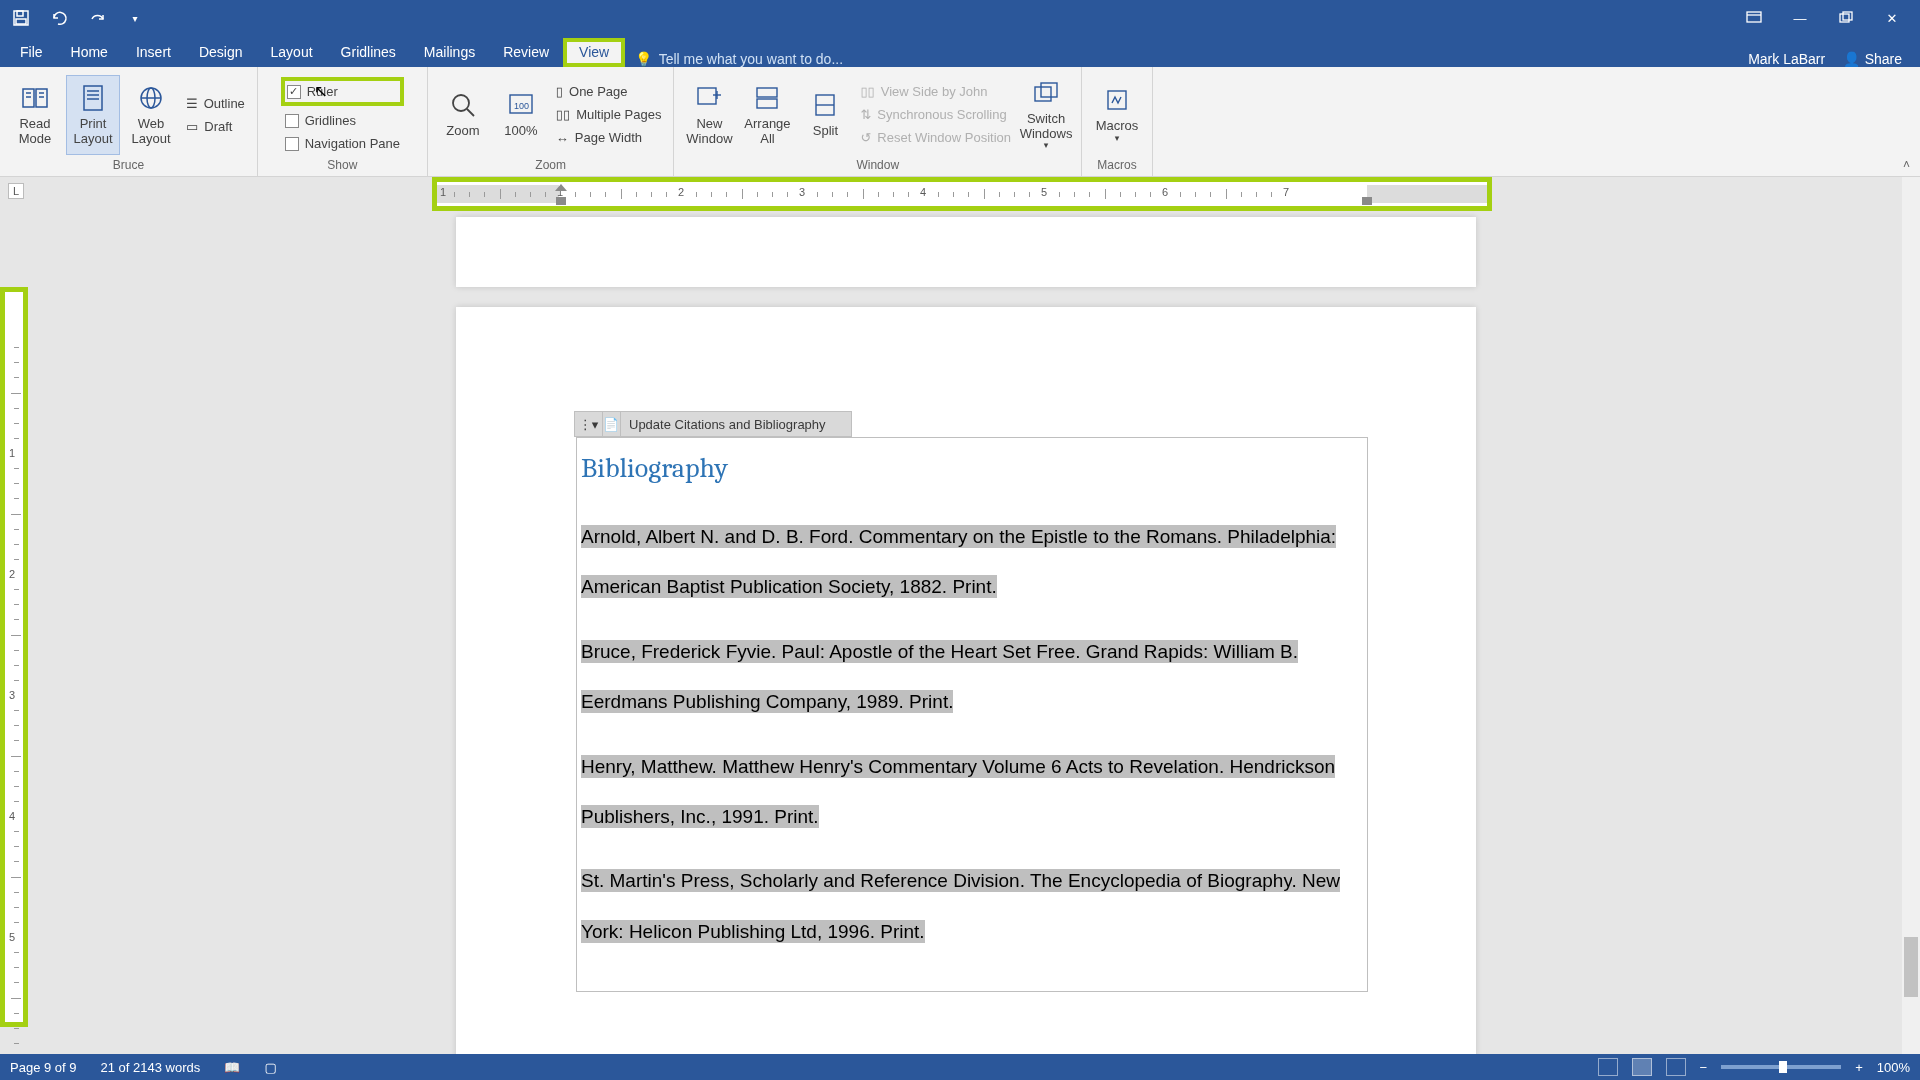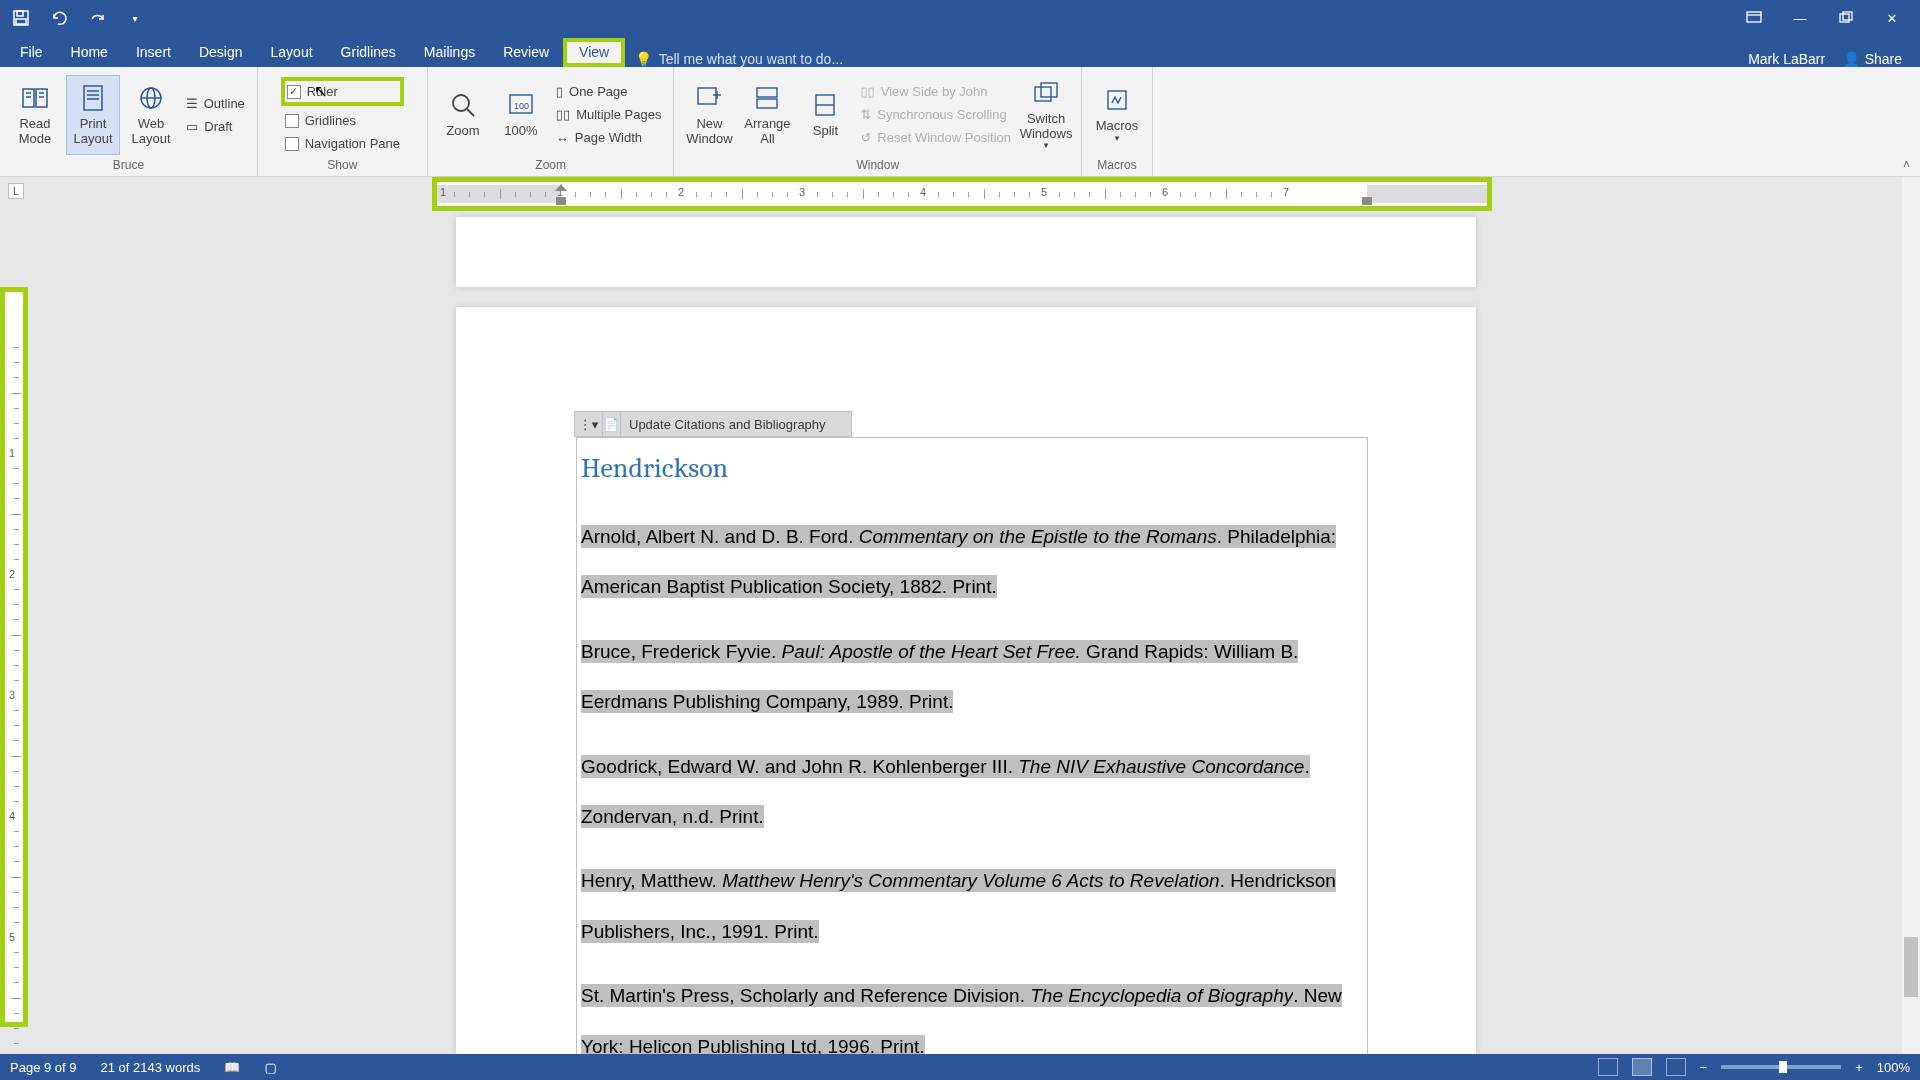--- a/index.html
+++ b/index.html
@@ -62,21 +62,21 @@
 .page { position: absolute; left: 456px; top: 130px; width: 1020px; height: 790px; background: #fff; box-shadow: 0 0 6px rgba(0,0,0,.15); }
 .field-bar { position: absolute; left: 574px; top: 234px; width: 278px; height: 26px; background: #d9d9d9; border: 1px solid #bfbfbf; display: flex; align-items: center; font-size: 13px; color: #3a3a3a; }
 .field-bar .handle { width: 28px; height: 100%; border-right: 1px solid #bfbfbf; display: flex; align-items: center; justify-content: center; }
 .field-bar .miniico { width: 18px; height: 100%; display: flex; align-items: center; justify-content: center; border-right: 1px solid #bfbfbf; color: #2b579a; }
 .field-bar .txt { padding: 0 8px; }
 
 .doc-body { position: absolute; left: 576px; top: 260px; width: 790px; }
 .bib-title { font-family: Cambria, Georgia, serif; font-size: 28px; color: #2e74b5; padding: 10px 0 28px 0; }
 .entry { font-family: Cambria, Georgia, serif; font-size: 19px; color: #000; line-height: 2.6; margin-bottom: 14px; }
 .hl { background: #bfbfbf; display: inline; padding: 1px 0; }
-.ital { font-style: italic; }
+.ital { }
 .cursor-img { position: absolute; left: 200px; top: 67px; font-size: 17px; color: #000; pointer-events: none; z-index: 50; }
 .scrolltrack { position: absolute; right: 0; top: 177px; bottom: 26px; width: 18px; background: #f0f0f0; }
 .scrollthumb { position: absolute; right: 2px; width: 14px; top: 760px; height: 60px; background: #c2c2c2; border-radius: 0; }
 
 
 .statusbar { position: absolute; left: 0; right: 0; bottom: 0; height: 26px; background: #2b579a; display: flex; align-items: center; color: #fff; font-size: 13px; padding: 0 10px; }
 .statusbar .sec { margin-right: 24px; display: flex; align-items: center; gap: 6px; }
 .statusbar .right { margin-left: auto; display: flex; align-items: center; gap: 14px; }
 .zoom-slider { width: 120px; height: 4px; background: #7ea0d0; position: relative; }
 .zoom-slider .thumb { position: absolute; left: 58px; top: -4px; width: 8px; height: 12px; background: #fff; }
@@ -459,25 +459,24 @@
   <div class="page"></div>
 
   <div class="field-bar">
     <span class="handle">⋮▾</span>
     <span class="miniico">📄</span>
     <span class="txt">Update Citations and Bibliography</span>
   </div>
 
   <div class="doc-body" style="position:absolute;">
     <div style="position:relative; border:1px solid #bfbfbf; padding:4px 4px 20px 4px; width:792px;">
-      <div class="bib-title">Hendrickson</div>
+      <div class="bib-title">Bibliography</div>
       <div id="entries">
           <div class="entry"><span class="hl">Arnold, Albert N. and D. B. Ford. </span><span class="hl ital">Commentary on the Epistle to the Romans</span><span class="hl">. Philadelphia: American Baptist Publication Society, 1882. Print.</span></div>
           <div class="entry"><span class="hl">Bruce, Frederick Fyvie. </span><span class="hl ital">Paul: Apostle of the Heart Set Free.</span><span class="hl"> Grand Rapids: William B. Eerdmans Publishing Company, 1989. Print.</span></div>
-          <div class="entry"><span class="hl">Goodrick, Edward W. and John R. Kohlenberger III. </span><span class="hl ital">The NIV Exhaustive Concordance</span><span class="hl">. Zondervan, n.d. Print.</span></div>
           <div class="entry"><span class="hl">Henry, Matthew. </span><span class="hl ital">Matthew Henry's Commentary Volume 6 Acts to Revelation</span><span class="hl">. Hendrickson Publishers, Inc., 1991. Print.</span></div>
           <div class="entry"><span class="hl">St. Martin's Press, Scholarly and Reference Division. </span><span class="hl ital">The Encyclopedia of Biography</span><span class="hl">. New York: Helicon Publishing Ltd, 1996. Print.</span></div>
         </div>
     </div>
   </div>
 </div>
 
 <div class="scrolltrack">
   <div class="scrollthumb"></div>
 </div>

